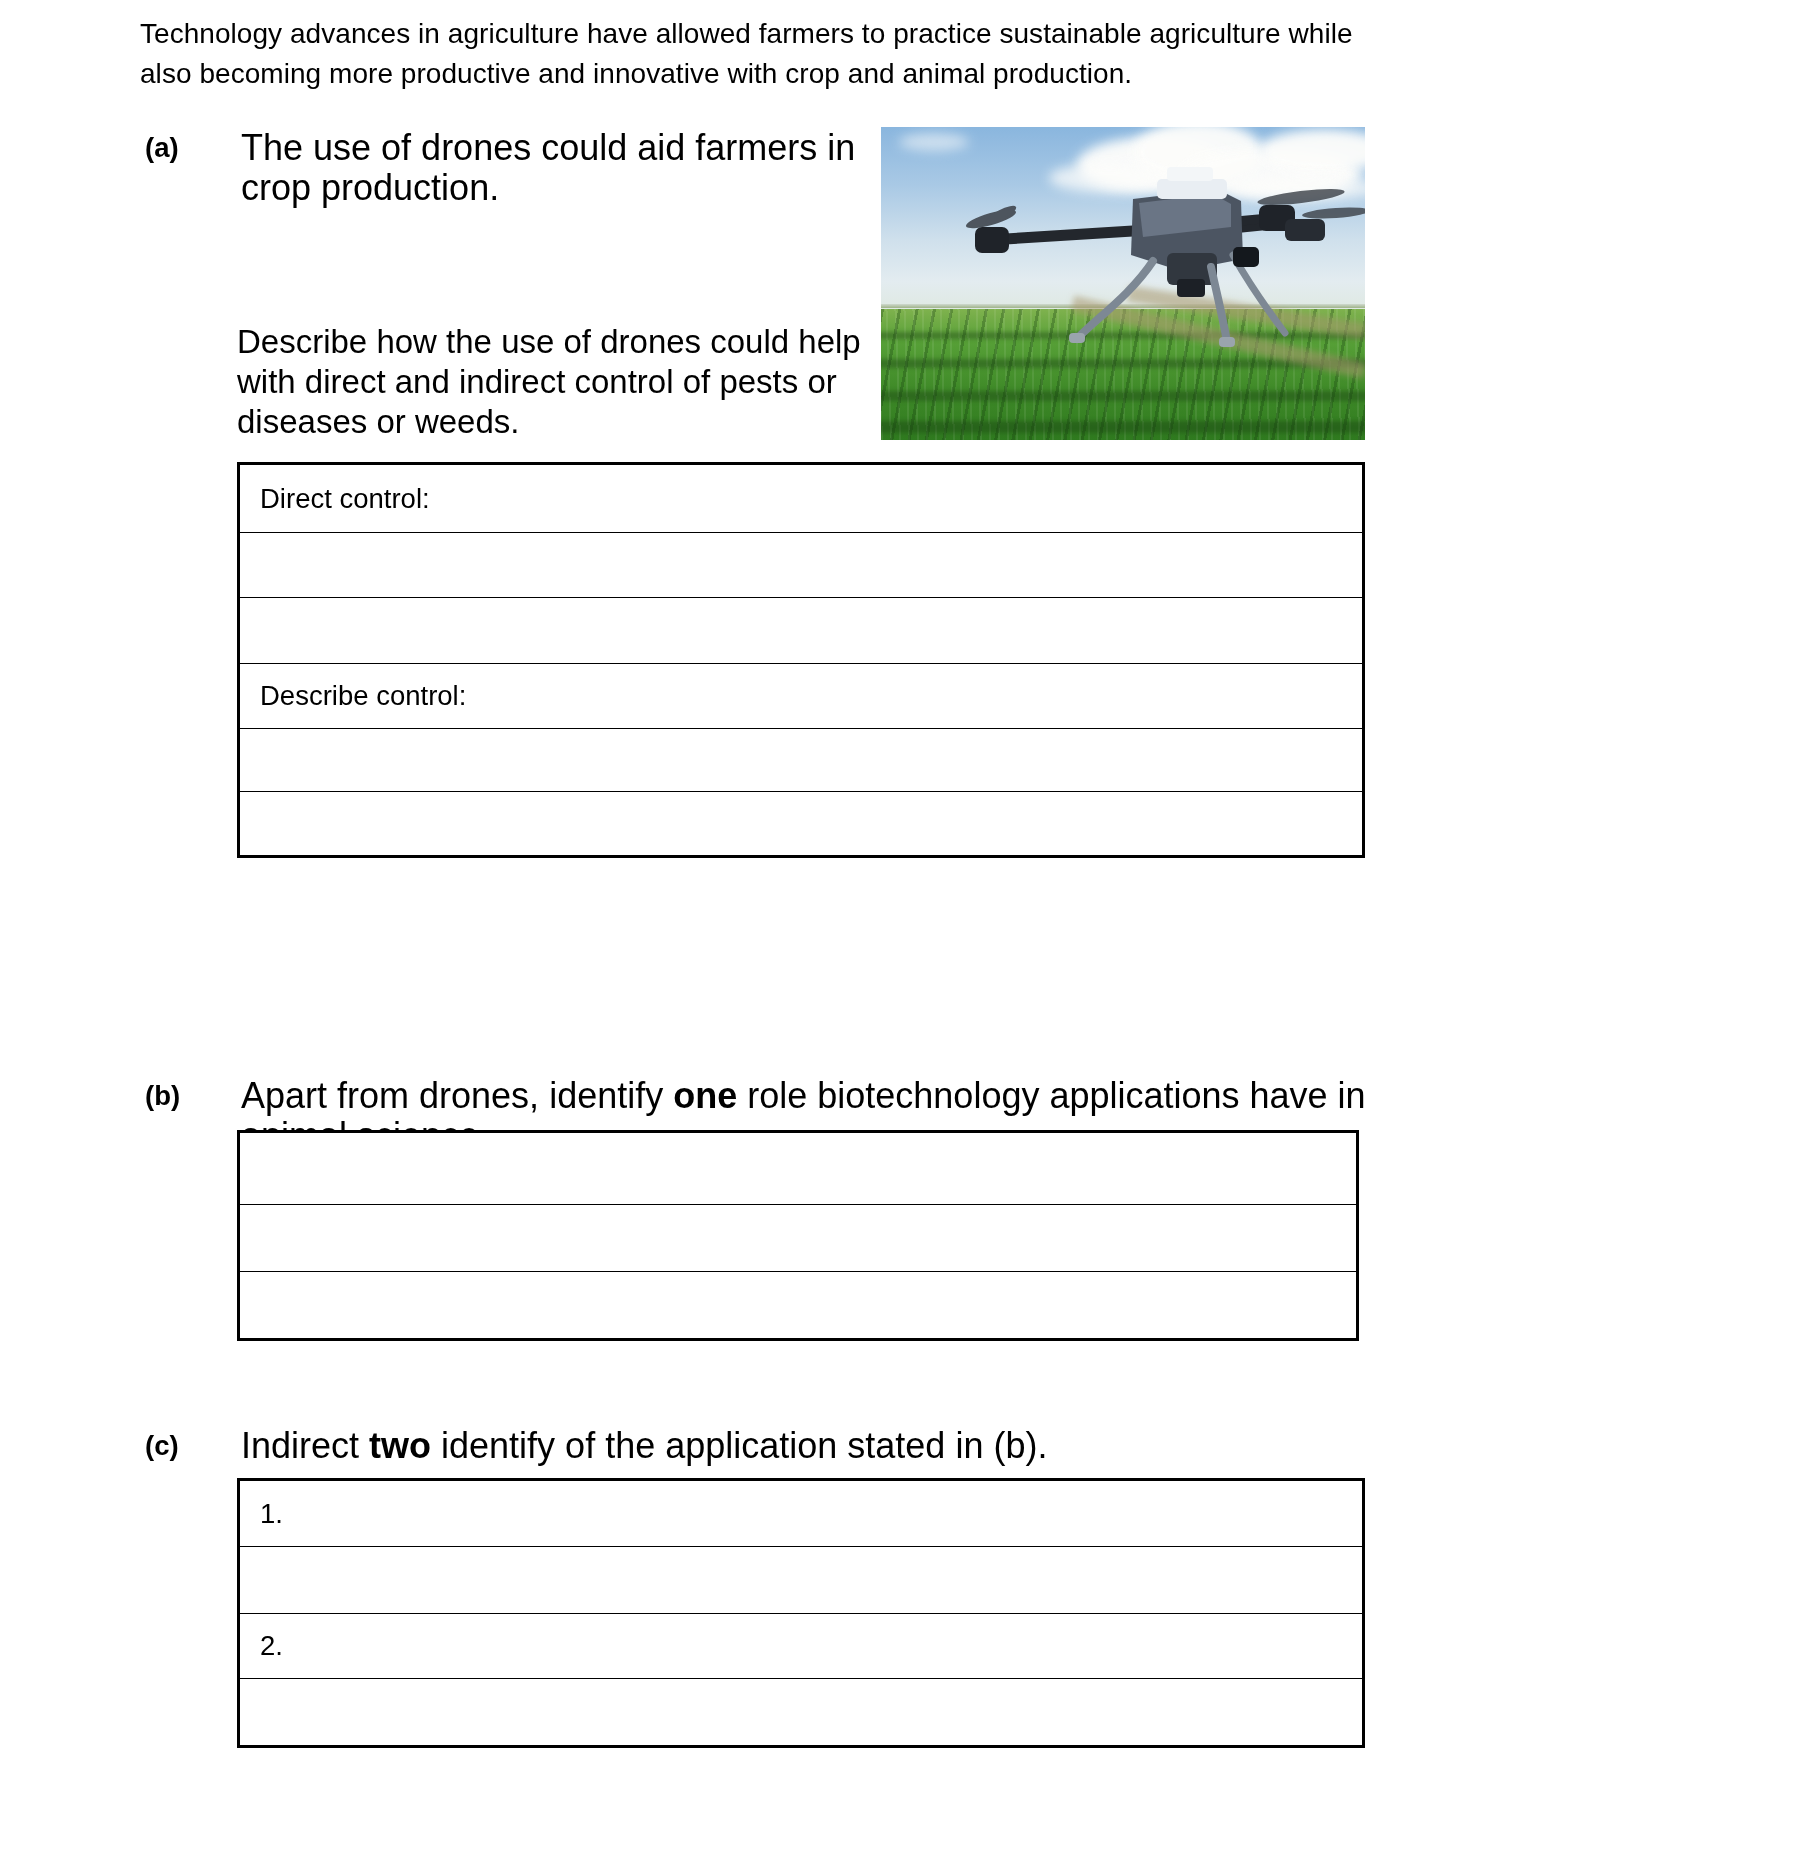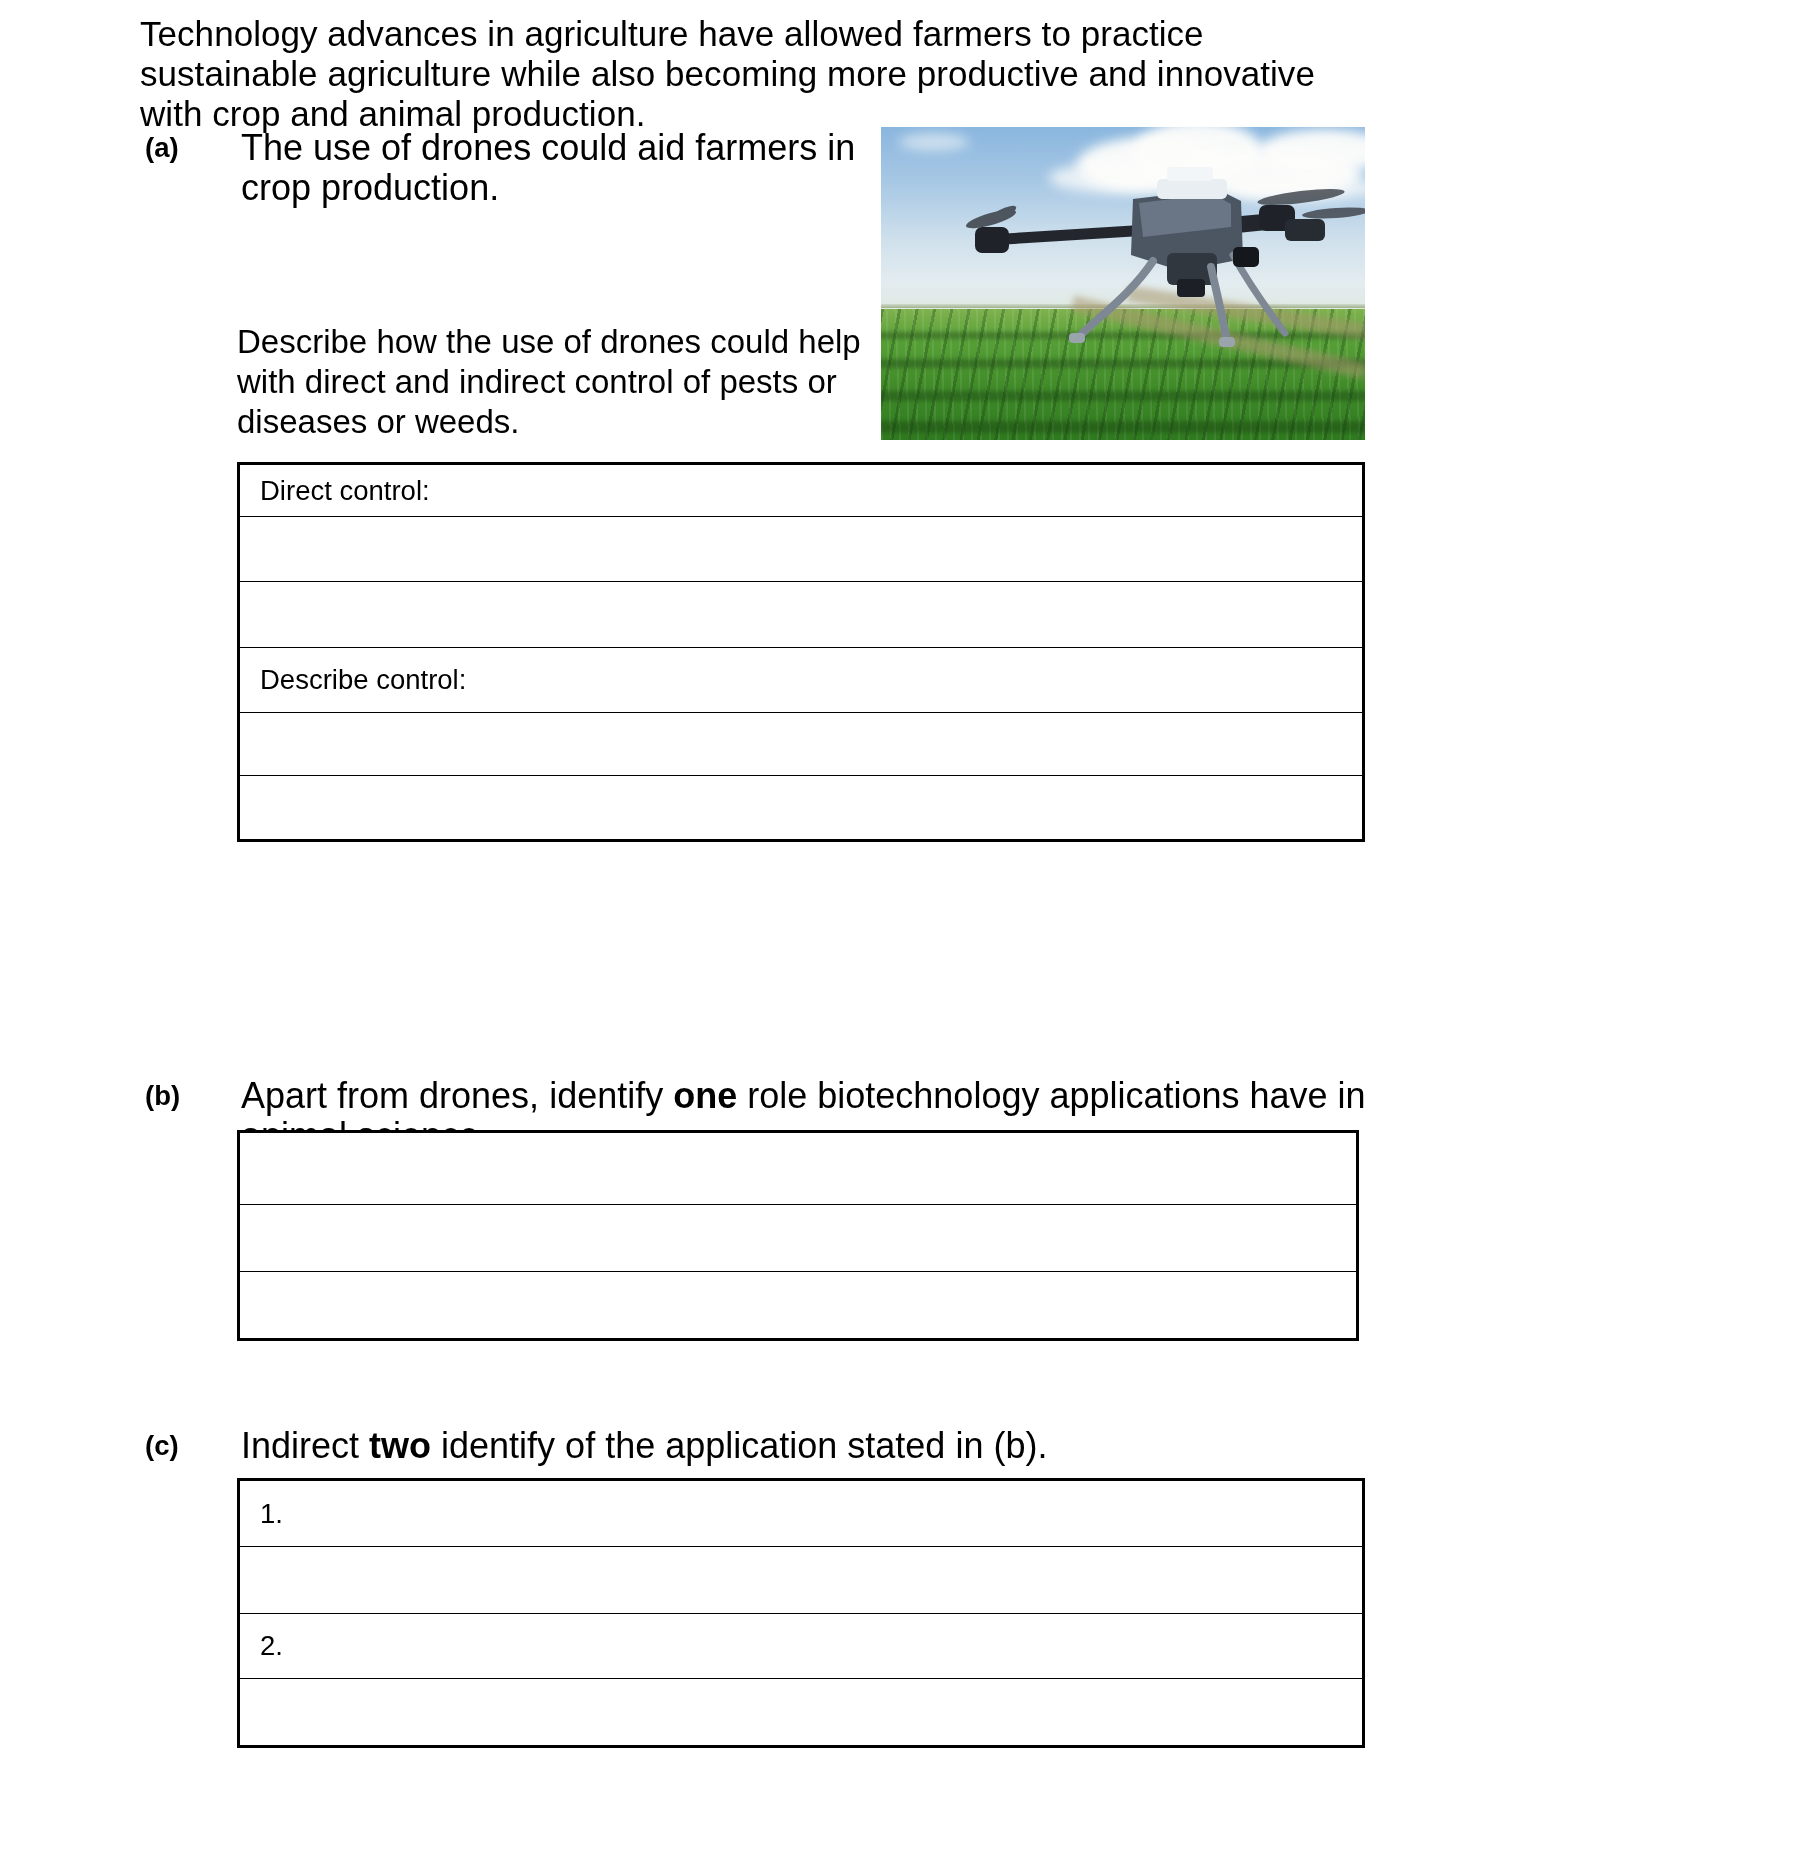--- a/index.html
+++ b/index.html
@@ -22,21 +22,21 @@
     padding: 0;
     overflow: hidden;
   }
 
   
   .intro {
     position: absolute;
     left: 140px;
     top: 14px;
     width: 1228px;
-    font-size: 35px;
+    font-size: 28px;
     line-height: 40px;
     letter-spacing: 0.05px;
   }
 
   
   .q-row {
     position: absolute;
     display: flex;
     align-items: flex-start;
   }
@@ -239,21 +239,21 @@
       <g fill="#9aa4ad">
         <rect x="188" y="206" width="16" height="10" rx="4"></rect>
         <rect x="338" y="210" width="16" height="10" rx="4"></rect>
       </g>
 
       <rect x="352" y="120" width="26" height="20" rx="5" fill="#14181d"></rect>
     </svg>
   </div>
 
   <div class="ans-table" id="table-a">
-    <div class="ans-row" style="height:52px">
+    <div class="ans-row" style="height:68px">
       <span class="cell-text">Direct control:</span>
     </div>
     <div class="ans-row" style="height:65px">
       <span class="cell-text"></span>
     </div>
     <div class="ans-row" style="height:66px">
       <span class="cell-text"></span>
     </div>
     <div class="ans-row" style="height:65px">
       <span class="cell-text">Describe control:</span>

